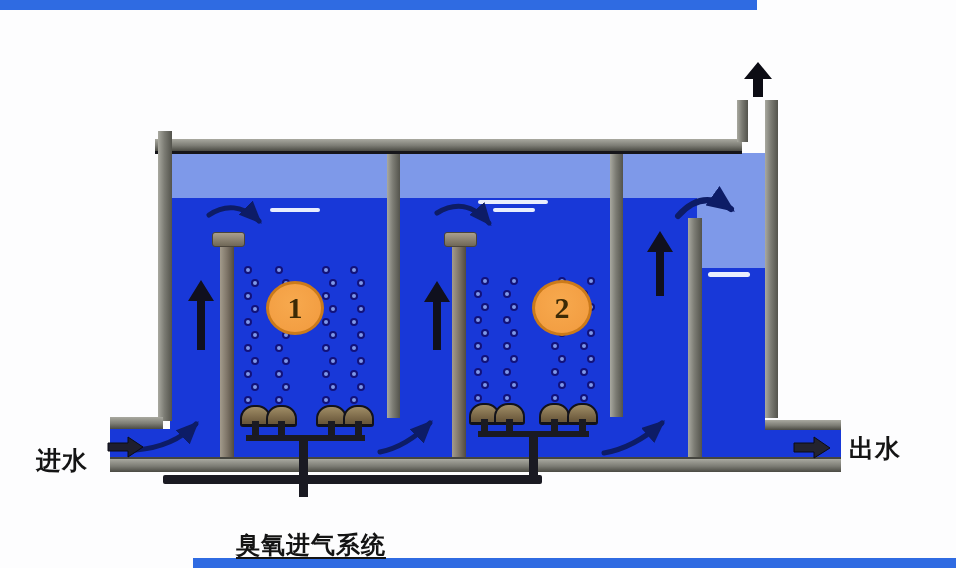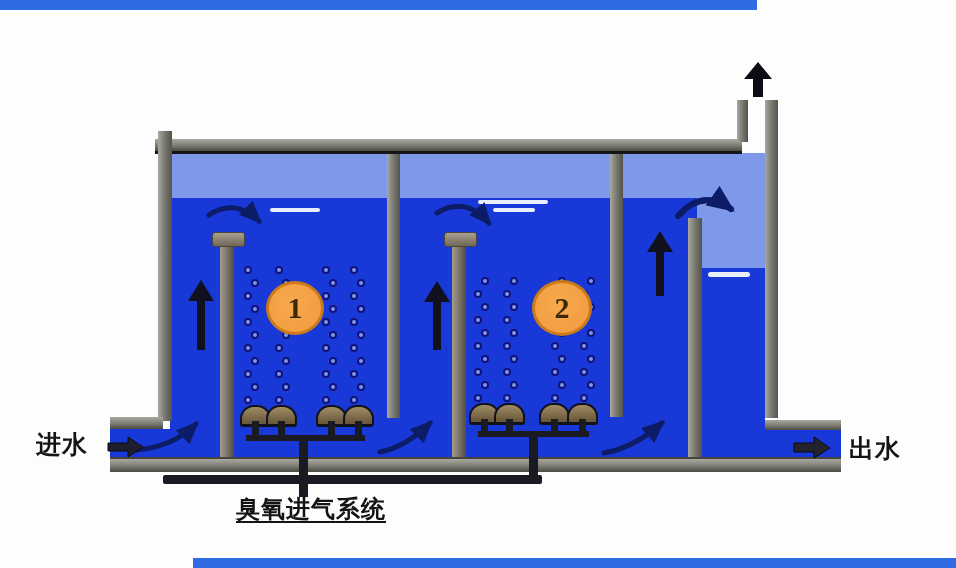--- a/index.html
+++ b/index.html
@@ -65,24 +65,24 @@
   
   .dash{position:absolute;background:var(--highlight_white);border-radius:3px;opacity:.95;}
   #dash-1{left:270px;top:208px;width:50px;height:4px;}
   #dash-2a{left:478px;top:200px;width:70px;height:4px;}
   #dash-2b{left:493px;top:208px;width:42px;height:4px;}
   #dash-3{left:708px;top:272px;width:42px;height:5px;}
 
   
   .lbl{position:absolute;font-weight:bold;color:#141414;font-size:25px;letter-spacing:1px;white-space:nowrap;}
   .lbl.u{text-decoration:underline;text-underline-offset:4px;}
-  #lbl-inlet{left:36px;top:428px;}
+  #lbl-inlet{left:36px;top:444px;}
   #lbl-outlet{left:849px;top:432px;}
   #lbl-tailgas{left:785px;top:62px;font-size:24px;}
-  #lbl-ozone{left:236px;top:493px;font-size:24px;}
+  #lbl-ozone{left:236px;top:529px;font-size:24px;}
 
   svg.overlay{position:absolute;left:0;top:0;pointer-events:none;}
 </style>
 </head>
 <body>
 
 <div class="stage">
 
   <div class="bar top"></div>
   <div class="bar bottom"></div>

